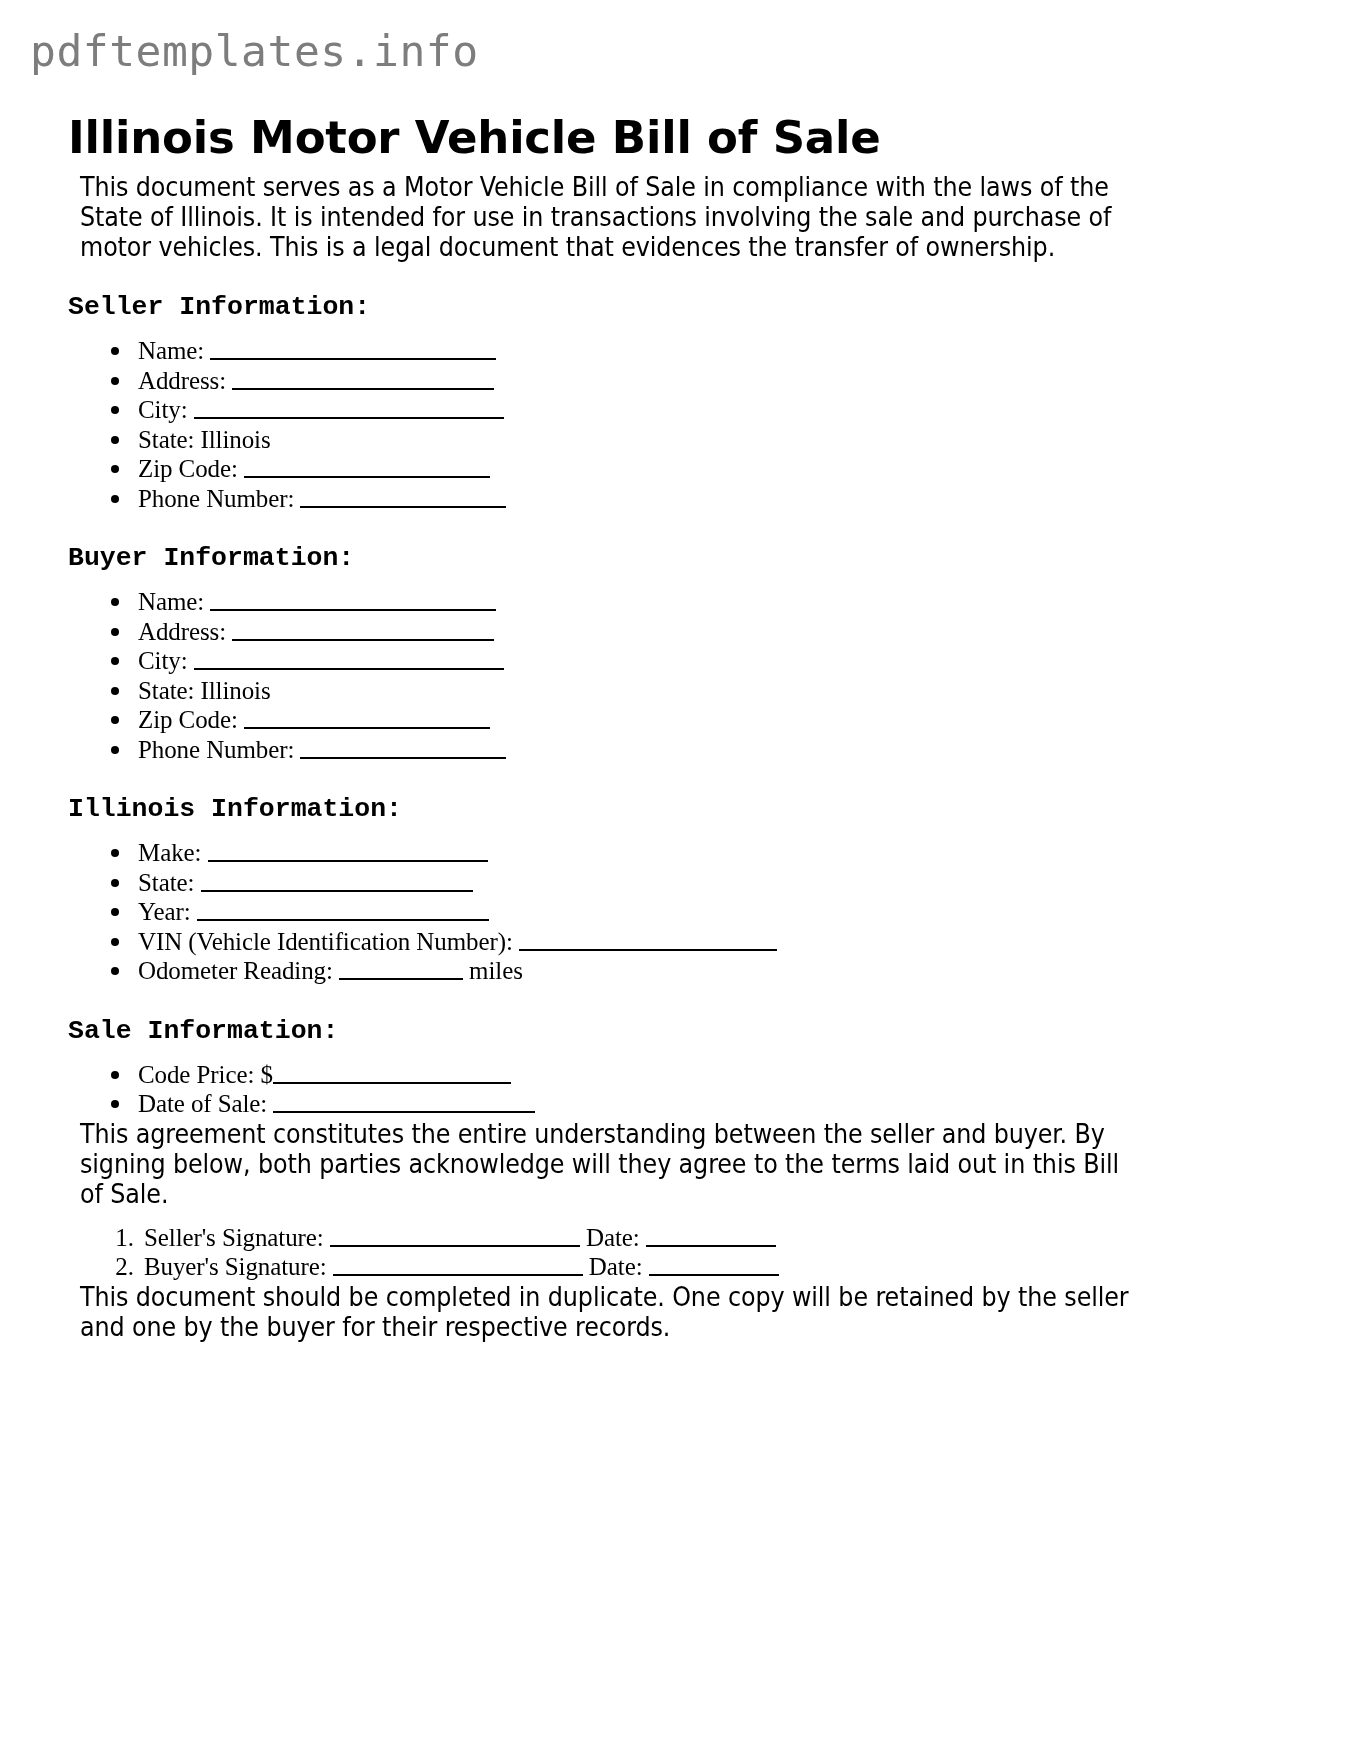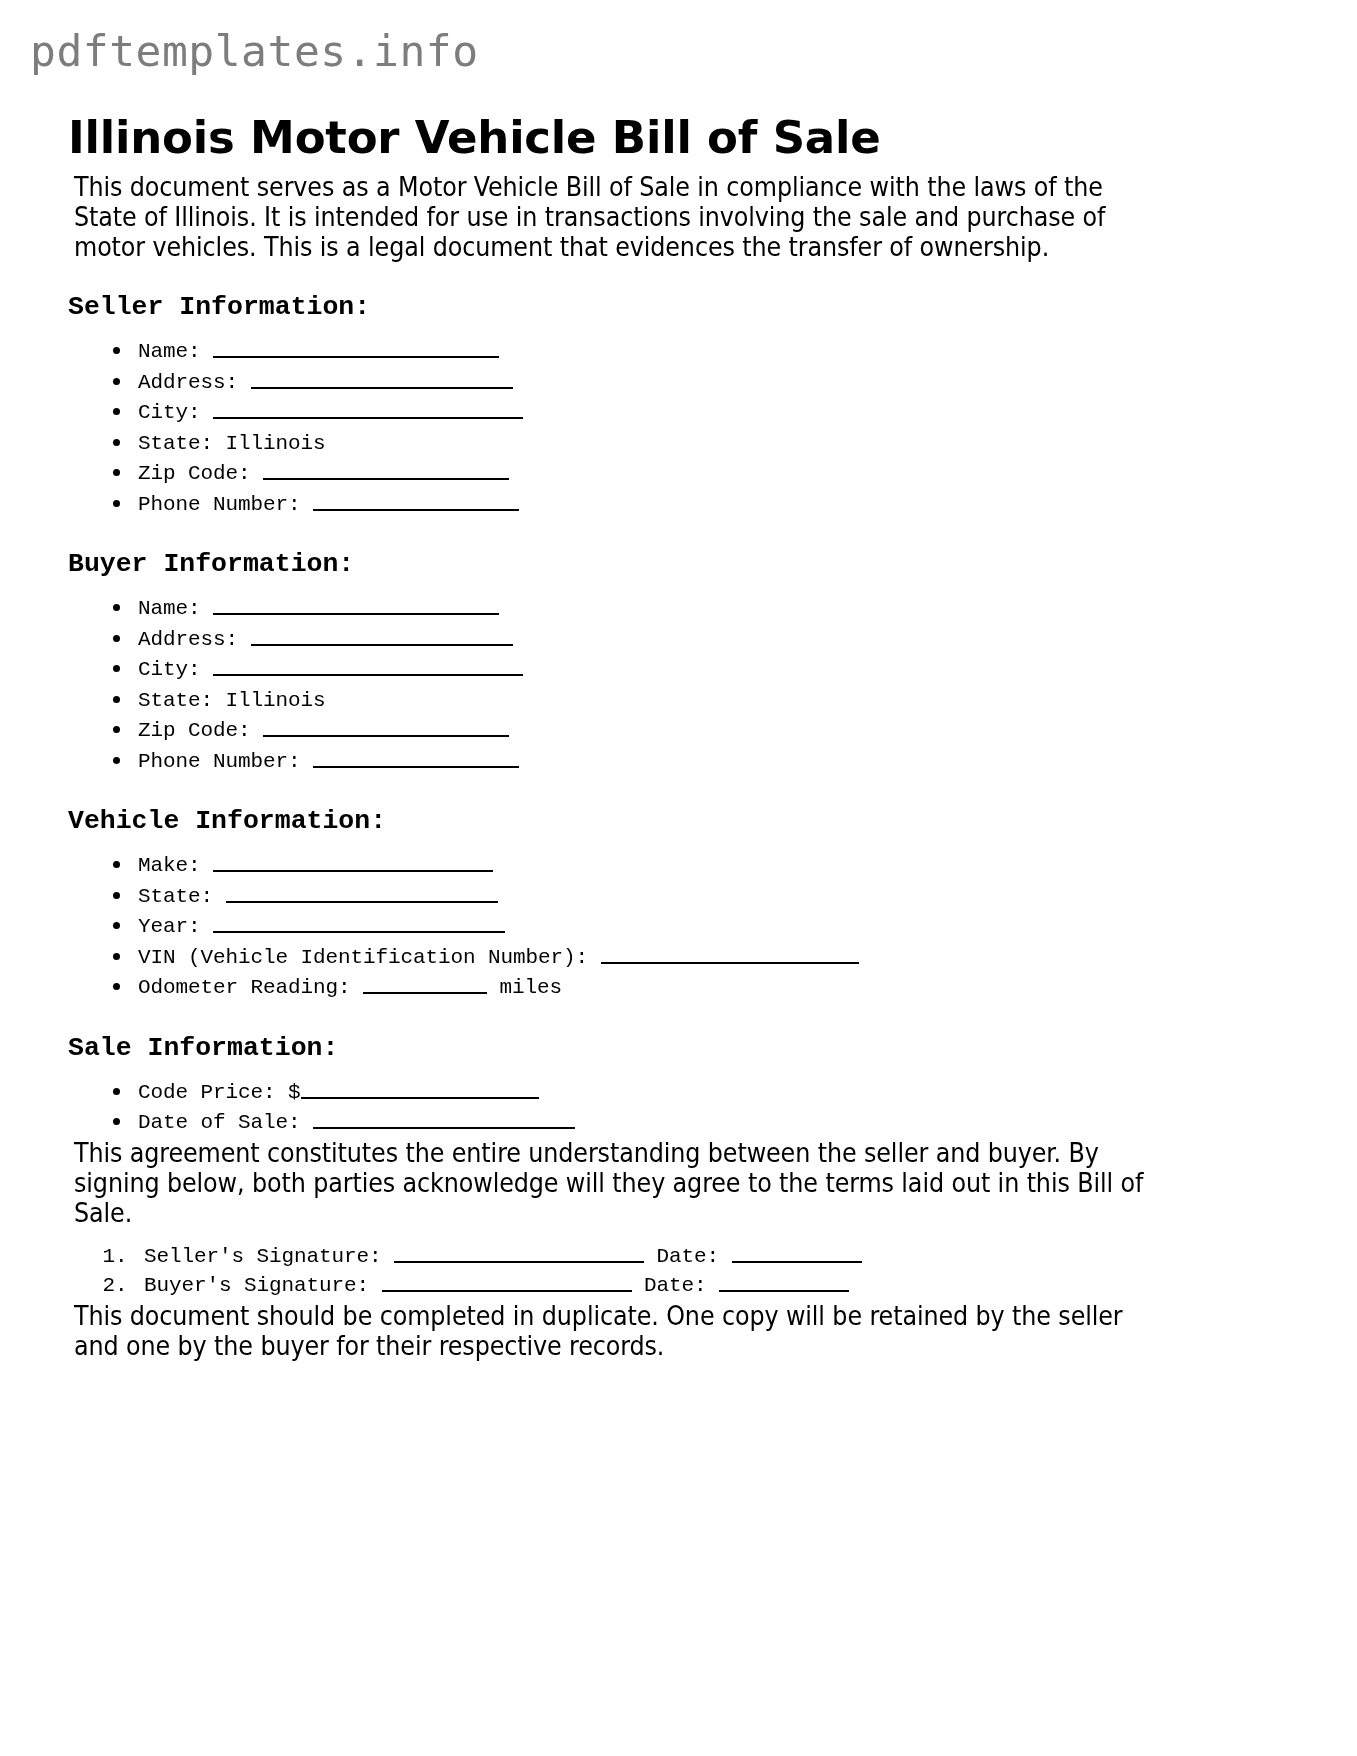--- a/index.html
+++ b/index.html
@@ -52,21 +52,21 @@
 
   
   .content {
     position: absolute;
     left: 68px;
     top: 172px;
     width: 1080px;
   }
 
   p.para {
-    margin: 0 0 0 6px;
+    margin: 0 0 0 12px;
     font-family: "DejaVu Sans Condensed", "Liberation Sans Narrow", "Liberation Sans", sans-serif;
     font-size: 26.5px;
     line-height: 30px;
     letter-spacing: -0.1px;
     text-align: left;
   }
 
   h2.section {
     margin: 30px 0 0 0;
     font-family: Liberation Mono, monospace;
@@ -77,22 +77,22 @@
 
   ul.fields, ol.sig-list {
     margin: 14px 0 0 0;
     padding-left: 66px;
     list-style-position: outside;
   }
   ul.fields { list-style-type: disc; }
   ol.sig-list { list-style-type: decimal; padding-left: 72px; }
 
   ul.fields > li, ol.sig-list > li {
-    font-family: Liberation Mono, monospace;
-    font-size: 21px;
+    font-family: Liberation Serif, serif;
+    font-size: 25px;
     line-height: 29.5px;
     letter-spacing: -0.1px;
     padding-left: 4px;
   }
   ul.fields > li::marker { font-size: 26.5px; }
 
   .blank {
     display: inline-block;
     border-bottom: 2.5px solid #000;
     vertical-align: baseline;
@@ -144,21 +144,21 @@
     <h2 class="section">Buyer Information:</h2>
     <ul class="fields">
       <li><span>Name:</span> <span class="blank b-name"></span></li>
       <li><span>Address:</span> <span class="blank b-address"></span></li>
       <li><span>City:</span> <span class="blank b-city"></span></li>
       <li><span>State:</span> <span>Illinois</span></li>
       <li><span>Zip Code:</span> <span class="blank b-zip"></span></li>
       <li><span>Phone Number:</span> <span class="blank b-phone"></span></li>
     </ul>
 
-    <h2 class="section">Vehicle Information:</h2>
+    <h2 class="section">Illinois Information:</h2>
     <ul class="fields">
       <li><span>Make:</span> <span class="blank b-make"></span></li>
       <li><span>State:</span> <span class="blank b-model"></span></li>
       <li><span>Year:</span> <span class="blank b-year"></span></li>
       <li><span>VIN (Vehicle Identification Number):</span> <span class="blank b-vin"></span></li>
       <li><span>Odometer Reading:</span> <span class="blank b-odometer"></span> <span>miles</span></li>
     </ul>
 
     <h2 class="section">Sale Information:</h2>
     <ul class="fields">

